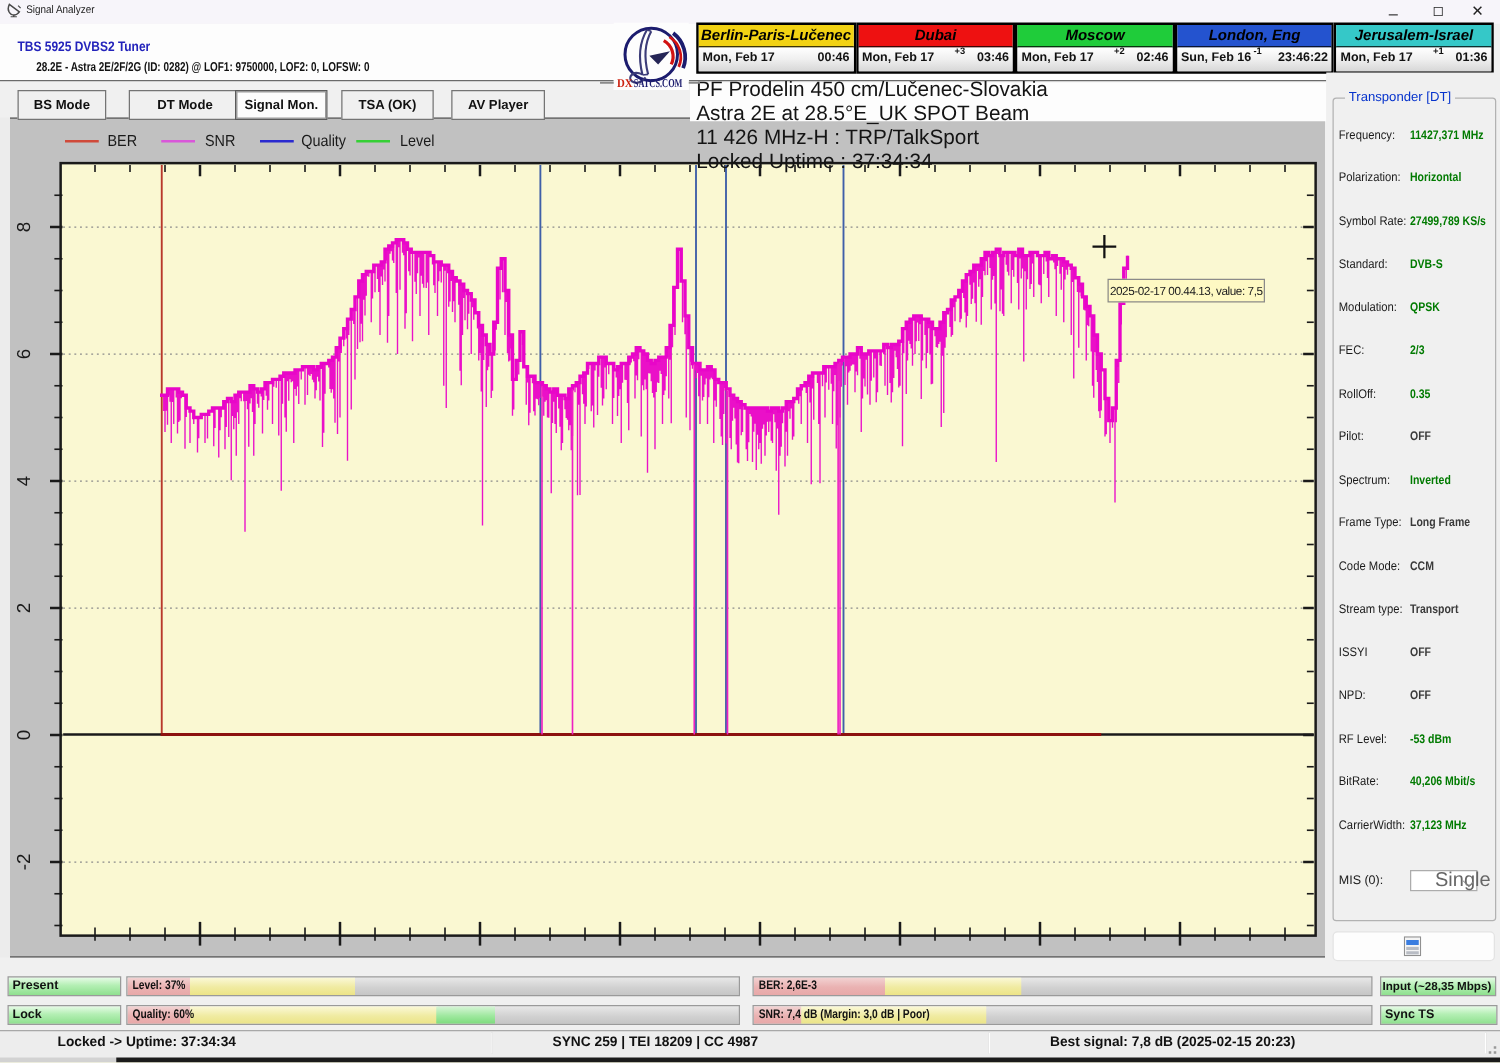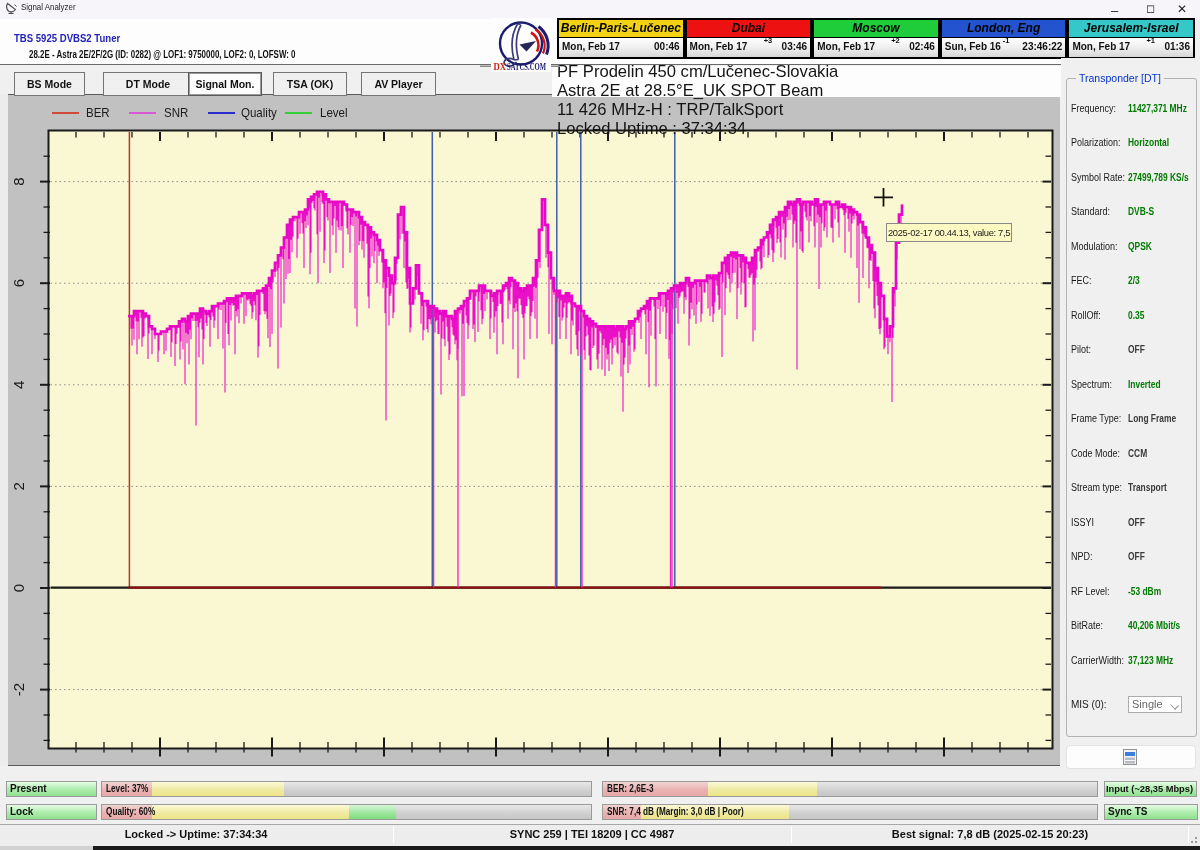--- a/index.html
+++ b/index.html
@@ -34,32 +34,32 @@
 .serif { position:absolute; left:557px; font-family:Liberation Sans, sans-serif; font-size:16.6px; color:#141414; white-space:nowrap; }
 
 
 #tpanel { position:absolute; left:1061px; top:58px; width:139px; height:720px; background:#f0f0f0; }
 #fieldset { position:absolute; left:1066px; top:78px; width:131px; height:659px; border:1px solid #b2b2b2; border-radius:3px; }
 #fslab { position:absolute; left:1076px; top:72px; background:#f0f0f0; padding:0 3px; font-size:10.5px; color:#0633cc; }
 .tl { position:absolute; left:1071px; font-size:10px; color:#1a1a1a; white-space:nowrap; transform:scaleX(.9); transform-origin:left; }
 .tv { position:absolute; left:1128px; font-size:10px; font-weight:bold; color:#3a3a3a; white-space:nowrap; transform:scaleX(.84); transform-origin:left; }
 .tv.g { color:#007a00; }
 #mislab { position:absolute; left:1071px; top:698.5px; font-size:10px; color:#1a1a1a; }
-#miscombo { position:absolute; left:1128px; top:696px; width:54px; height:17px; background:#fff; border:1px solid #acacac; font-size:11px; color:#666; padding-left:3px; line-height:15px; }
+#miscombo { position:absolute; left:1128px; top:696px; width:54px; height:17px; background:#fff; border:1px solid #acacac; font-size:16px; color:#666; padding-left:19px; line-height:15px; }
 #miscombo:after { content:""; position:absolute; right:4px; top:6px; width:6px; height:6px; border-right:1.5px solid #888; border-bottom:1.5px solid #888; transform:rotate(45deg) scale(1,.8) translateY(-2px); }
 #btnpanel { position:absolute; left:1066px; top:744.5px; width:130px; height:24.5px; background:#fdfdfd; border:1px solid #e3e3e3; border-radius:4px; }
 
 
 .gbar { position:absolute; height:16px; background:linear-gradient(180deg,#e7fbe7 0%,#b4efb4 45%,#8fe08f 100%); border:1px solid #9a9a9a; font-size:10px; font-weight:bold; color:#111; padding-left:3px; line-height:14px; white-space:nowrap; }
 .zbar { position:absolute; background:linear-gradient(180deg,#e8e8e8 0%,#d0d0d0 60%,#c6c6c6 100%); border:1px solid #9a9a9a; overflow:hidden; }
 .zlab { position:absolute; left:4px; top:1.5px; font-size:10px; font-weight:bold; color:#111; white-space:nowrap; transform:scaleX(.82); transform-origin:left; }
 
 
 #statusbar { position:absolute; left:0; top:824px; width:1200px; height:21.5px; background:#ededed; border-top:1px solid #a8a8a8; }
-.stxt { position:absolute; top:827.5px; font-size:11px; font-weight:bold; color:#111; width:300px; text-align:center; }
+.stxt { position:absolute; top:827.5px; font-size:11px; font-weight:bold; color:#111; width:300px; text-align:left; }
 .ssep { position:absolute; top:826px; width:1px; height:17px; background:#b8b8b8; border-right:1px solid #fff; }
 #bstrip-l { position:absolute; left:0; top:845.5px; width:93px; height:4.5px; background:#d2d2d2; }
 #bstrip-d { position:absolute; left:93px; top:845.5px; width:1107px; height:4.5px; background:#1b1b1b; }
 
 
 .clk { position:absolute; top:17.5px; border:2px solid #000; height:41px; background:#fff; }
 .clkh { height:18px; font-size:12px; font-weight:bold; font-style:italic; text-align:center; line-height:17px; color:#000; border-bottom:1.5px solid #000; font-family:"Liberation Sans",sans-serif; }
 .clkd { position:relative; height:19.5px; background:linear-gradient(180deg,#ffffff 0%,#efefef 50%,#d7d7d7 100%); }
 .cdate { position:absolute; left:3px; top:3.5px; font-size:10px; font-weight:bold; color:#111; }
 .ctime { position:absolute; right:3px; top:3.5px; font-size:10px; font-weight:bold; color:#111; }

